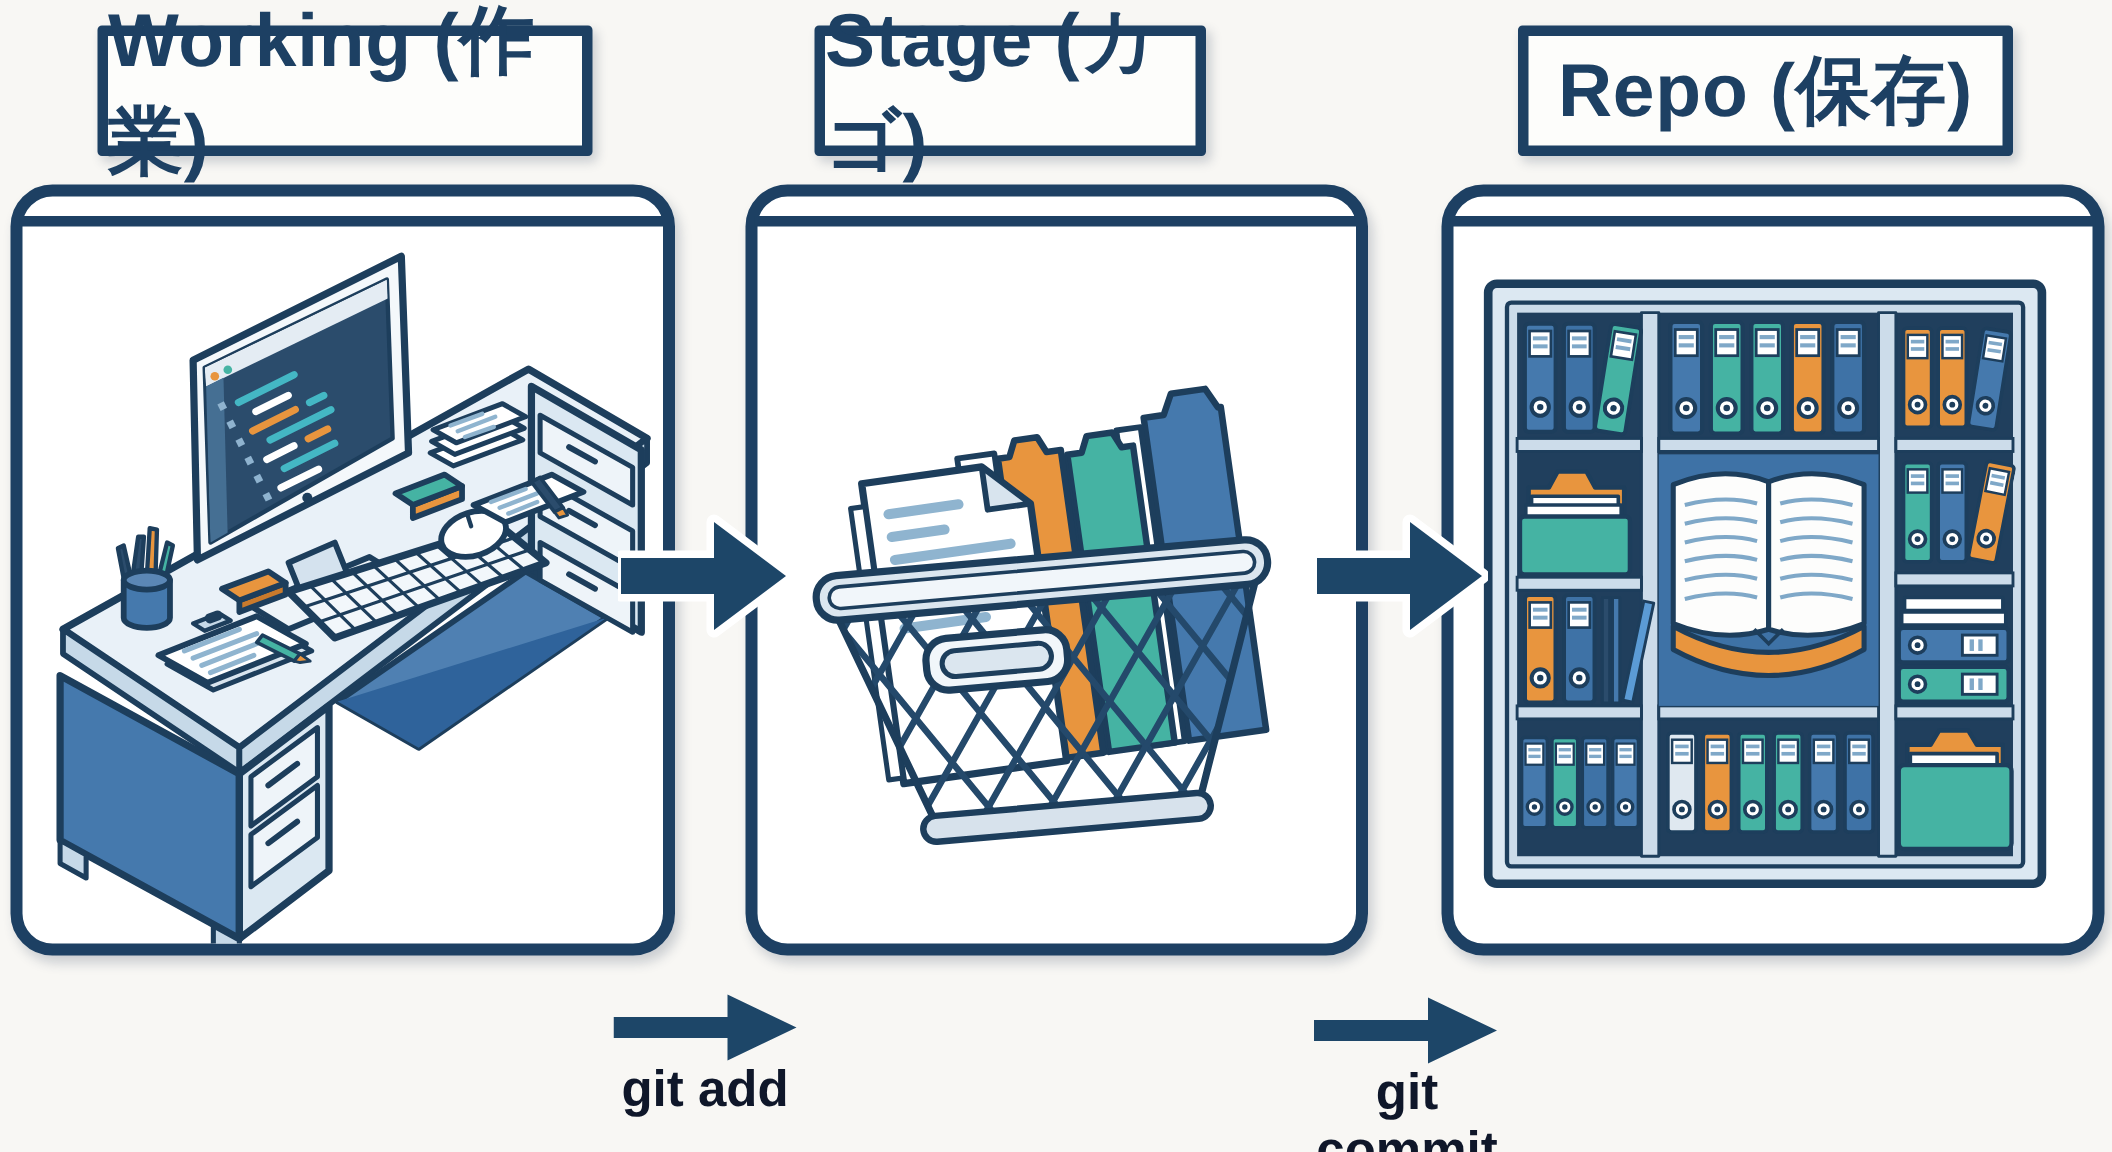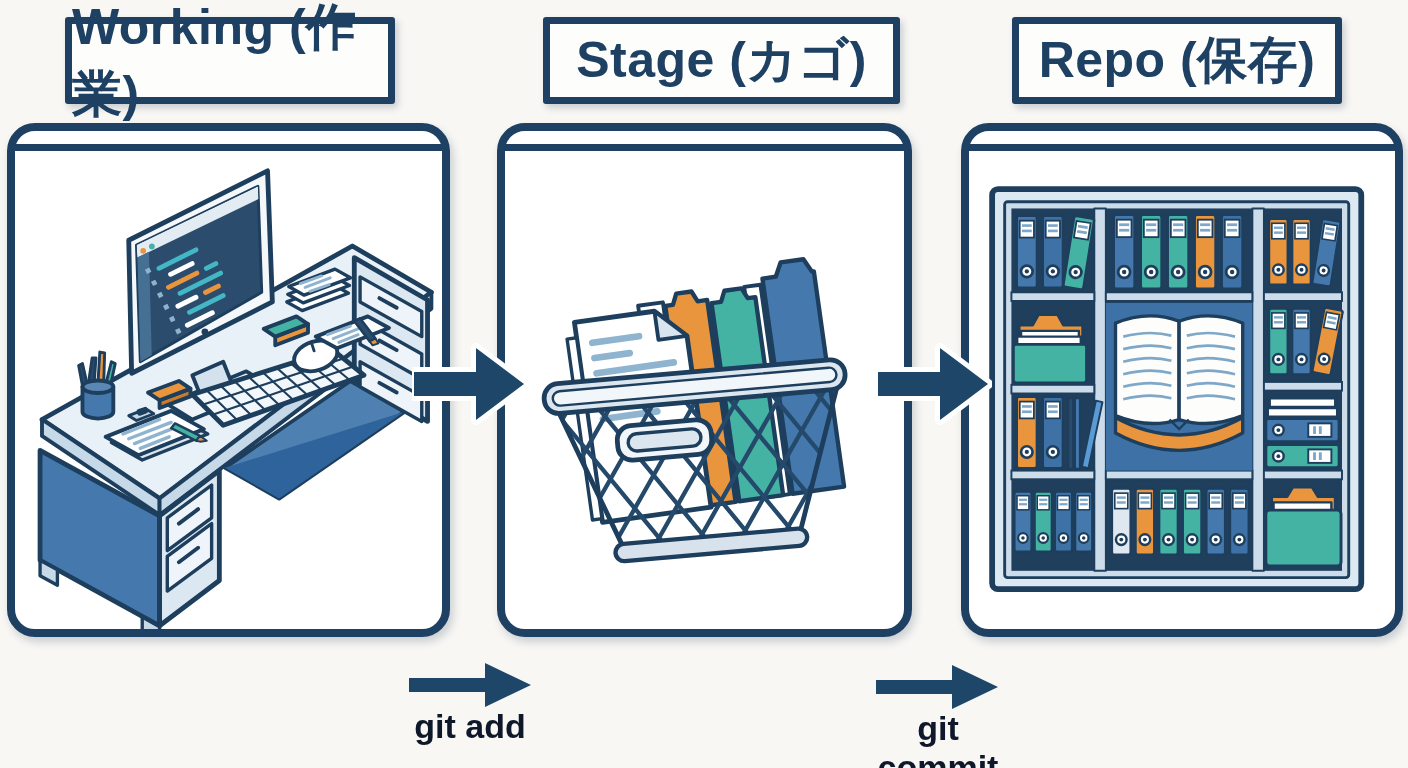--- a/index.html
+++ b/index.html
@@ -16,21 +16,21 @@
     position:absolute;top:17px;height:87px;
     border:7px solid #1d4063;border-radius:3px;
     background:#fdfdfb;
     display:flex;align-items:center;justify-content:center;
     font-size:50px;font-weight:bold;color:#1d4063;
     letter-spacing:.5px;
     box-shadow:3px 4px 7px rgba(40,60,85,.22);
     box-sizing:border-box;
   }
   .pill1{left:65px;width:330px;}
-  .pill2{left:543px;width:357px;}
+  .pill2{left:543px;width:261px;}
   .pill3{left:1012px;width:330px;}
 
   
   .panel{
     position:absolute;top:123px;height:514px;
     border:8px solid #1d4063;border-radius:28px;
     background:#ffffff;box-sizing:border-box;
     box-shadow:3px 5px 8px rgba(40,60,85,.22);
   }
   .panel .topline{

